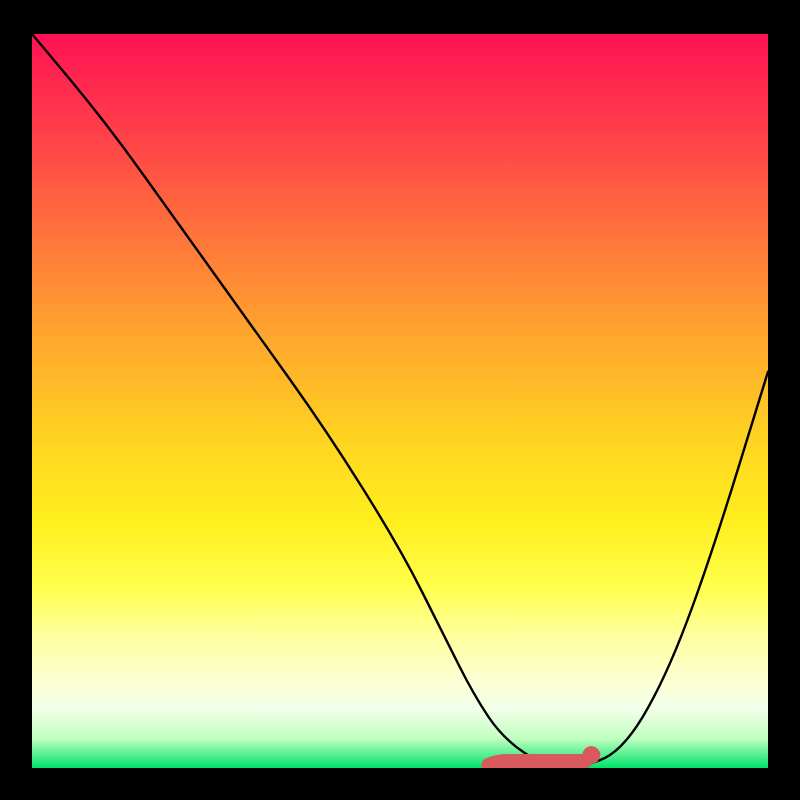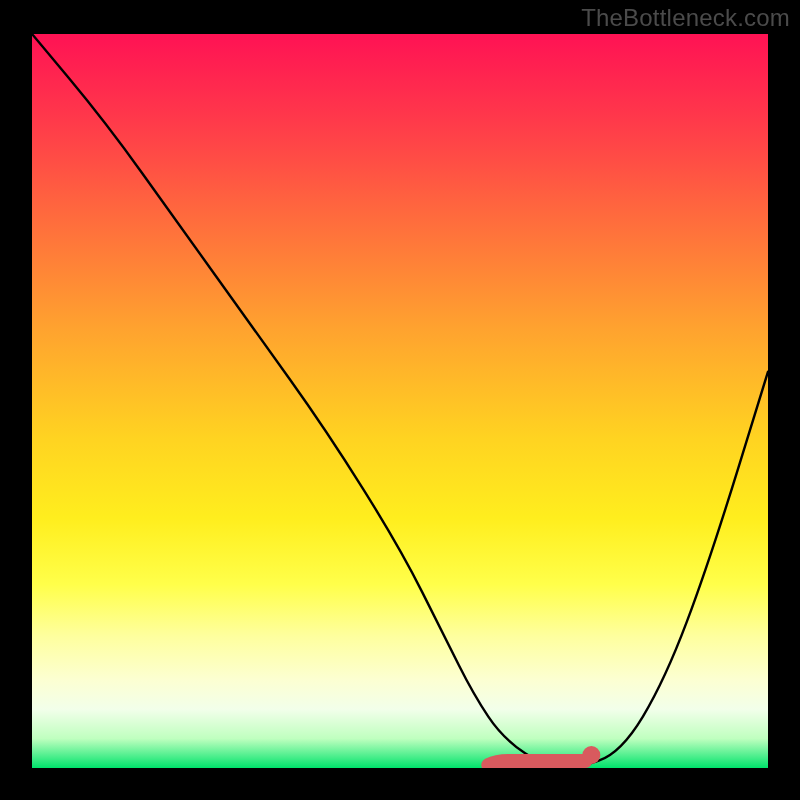--- a/index.html
+++ b/index.html
@@ -72,21 +72,20 @@
   }
   .marker-dot {
     fill: #d85a5e;
   }
 </style>
 </head>
 <body>
 
 <div class="frame">
 
-  <div class="watermark">TheBottleneck.com</div>
 
   <div class="plot">
     <svg class="curve" viewBox="0 0 736 734" preserveAspectRatio="none">
       <path class="curve-path" d="M 0 0 Q 0 0 36.800000000000004 44.04000000000002 Q 73.60000000000001 88.08000000000004 110.4 139.46000000000004 Q 147.20000000000002 190.84000000000003 184 242.22000000000003 Q 220.79999999999998 293.6 257.6 344.98 Q 294.40000000000003 396.36 331.20000000000005 455.08 Q 368 513.8 390.08000000000004 557.8399999999999 Q 412.16 601.88 426.88 631.24 Q 441.59999999999997 660.6 456.32 682.62 Q 471.04 704.64 493.12 719.3199999999999 Q 515.1999999999999 734 529.92 734 Q 544.64 734 566.72 726.6600000000001 Q 588.8000000000001 719.32 610.8800000000001 682.62 Q 632.96 645.92 655.04 587.2 Q 677.12 528.48 706.56 433.06 T 736 337.64"></path>
       <path class="marker-path" d="M 456.32 731 Q 464.32 727 476.32 727 L 553.36 727"></path>
       <circle class="marker-dot" r="9" cx="559.36" cy="721"></circle>
     </svg>
   </div>
 
 </div>

